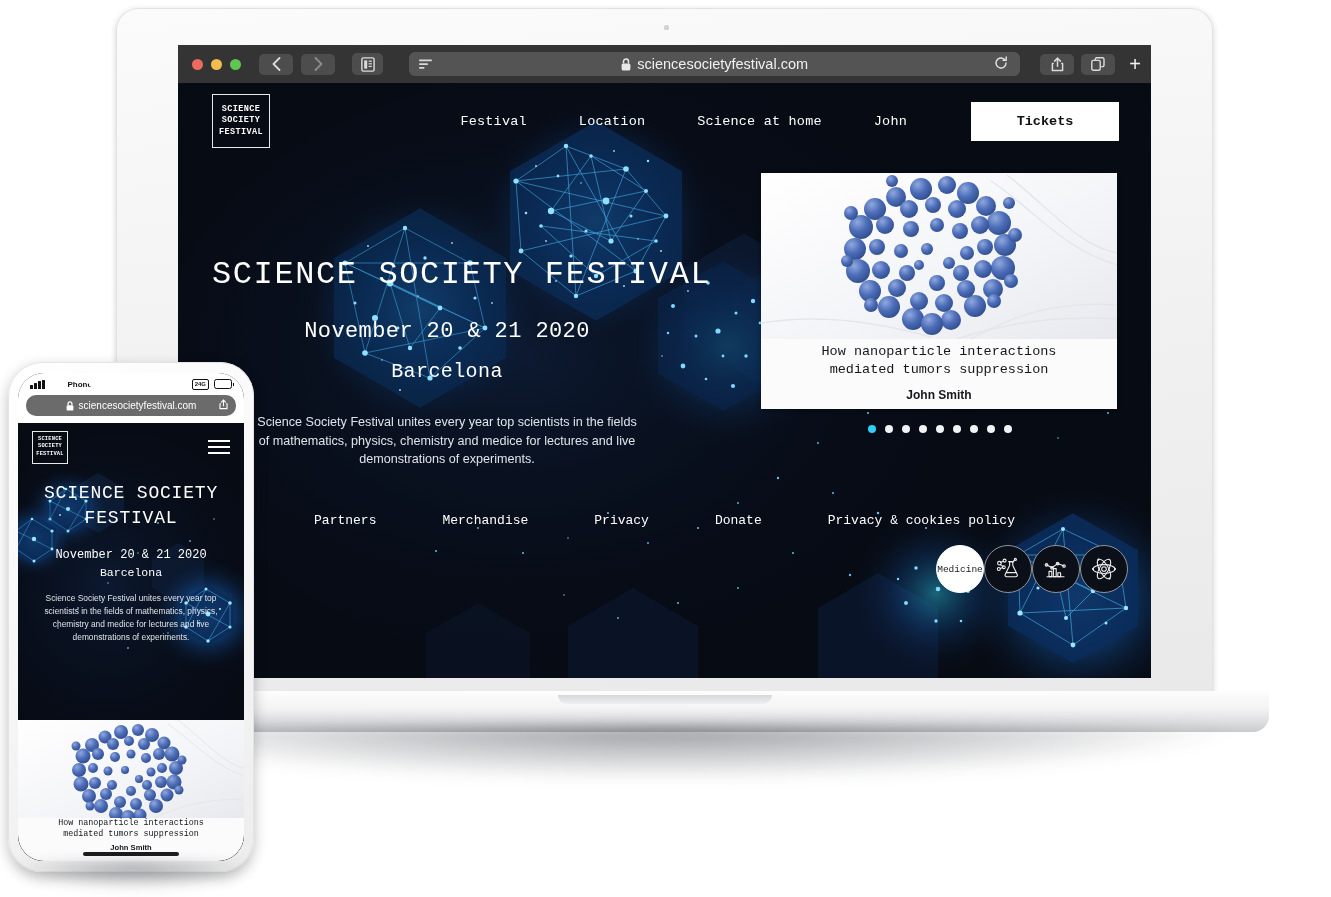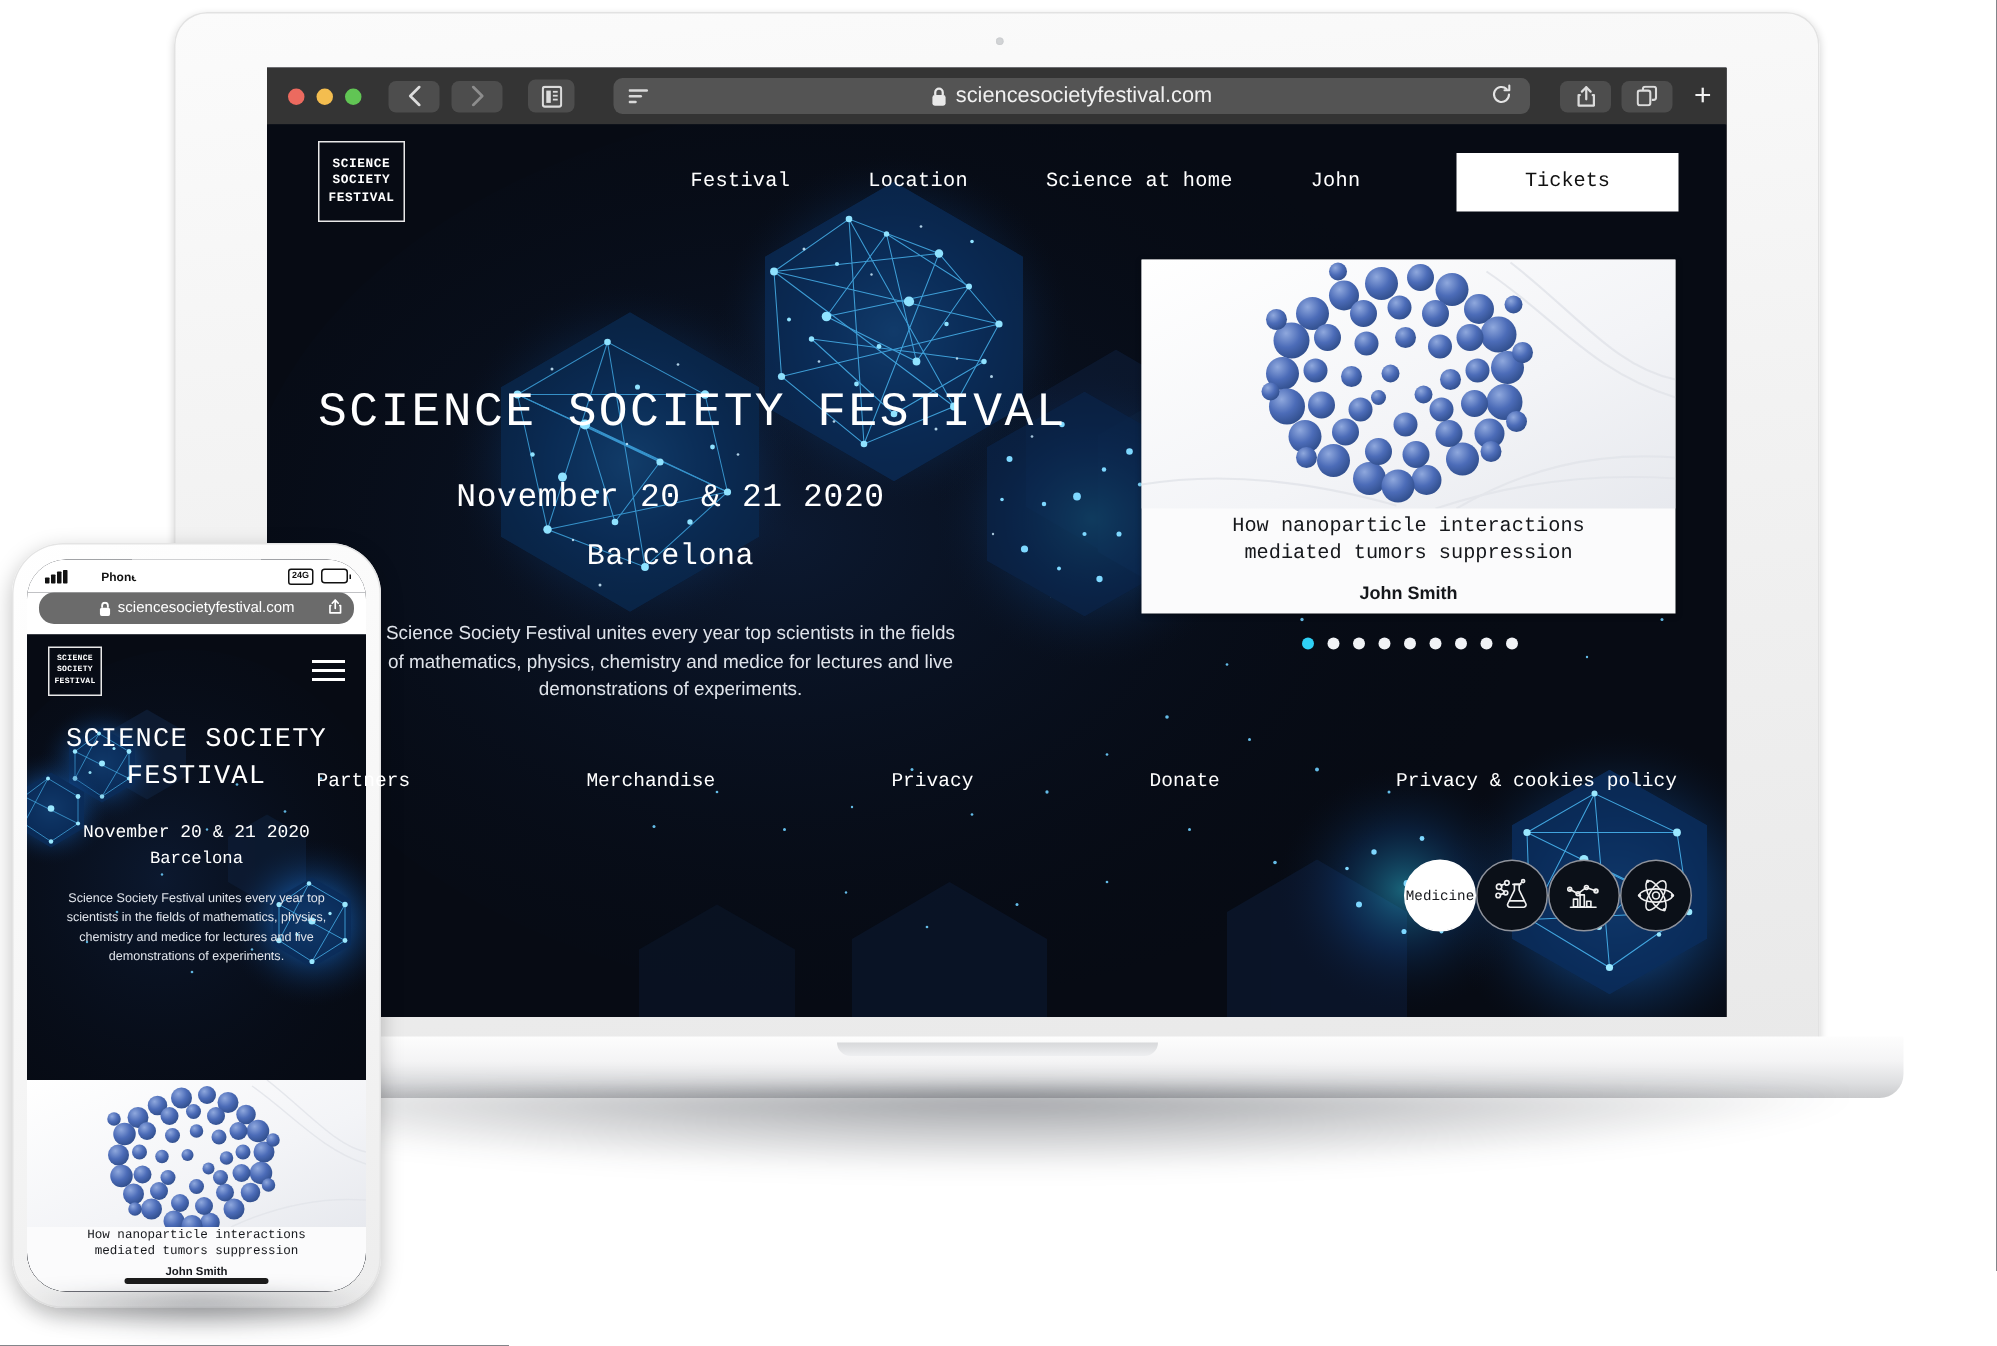--- a/index.html
+++ b/index.html
@@ -89,21 +89,21 @@
     color:#fff;font-family:"Liberation Mono",monospace;font-size:8.5px;
     font-weight:700;letter-spacing:.4px;line-height:11.5px;
   }
   .navmenu{margin-left:auto;display:flex;align-items:center;gap:0;}
   .navitem{
     color:#fff;font-family:"Liberation Mono",monospace;font-size:13.5px;
     letter-spacing:.2px;padding:0 26px;white-space:nowrap;
   }
   .tickets{
     background:#fff;color:#111;font-family:"Liberation Mono",monospace;
-    font-size:13.5px;padding:12px 0;width:148px;text-align:center;margin-left:38px;
+    font-size:13.5px;padding:12px 0;width:148px;text-align:center;margin-left:38px;font-weight:bold;
   }
 
   .hero{position:relative;z-index:4;display:flex;padding:0 32px 0 34px;box-sizing:border-box;}
   .hero-left{width:470px;padding-top:76px;text-align:center;}
   .h-title{
     color:#fff;font-family:"Liberation Mono",monospace;font-size:32px;
     letter-spacing:1.6px;white-space:nowrap;font-weight:400;
   }
   .h-date{
     color:#fff;font-family:"Liberation Mono",monospace;font-size:22px;
@@ -135,35 +135,35 @@
     line-height:18px;
   }
   .card-author{
     font-size:12px;font-weight:bold;color:#15171b;margin-top:9px;
   }
   .dotsrow{display:flex;gap:9px;justify-content:center;margin-top:16px;}
   .cdot{width:8px;height:8px;border-radius:50%;background:#f1f3f6;}
   .cdot.on{background:#2fd0f5;}
 
   .cats{
-    position:absolute;z-index:6;left:758px;top:490px;display:flex;gap:0;align-items:center;
+    position:absolute;z-index:6;left:758px;top:462px;display:flex;gap:0;align-items:center;
   }
   .cat{
     width:48px;height:48px;border-radius:50%;background:#0b1018;
     border:1.3px solid #8f939c;display:flex;align-items:center;justify-content:center;
     box-sizing:border-box;
   }
   .cat.on{
     background:#fff;border-color:#fff;color:#16181d;
     font-family:"Liberation Mono",monospace;font-size:9.5px;
   }
   .cat svg{display:block;}
   .footer{
     position:relative;z-index:6;height:38px;display:flex;align-items:center;
-    justify-content:space-between;gap:0;margin-top:20px;
+    justify-content:center;gap:0;margin-top:20px;
   }
   .fitem{
     color:#fff;font-family:"Liberation Mono",monospace;font-size:13px;padding:0 33px;
     white-space:nowrap;
   }
 
   
   .phone{position:absolute;left:8px;top:362px;width:246px;height:510px;}
   .phone-body{
     position:absolute;inset:0;background:linear-gradient(150deg,#ffffff,#ededed);

